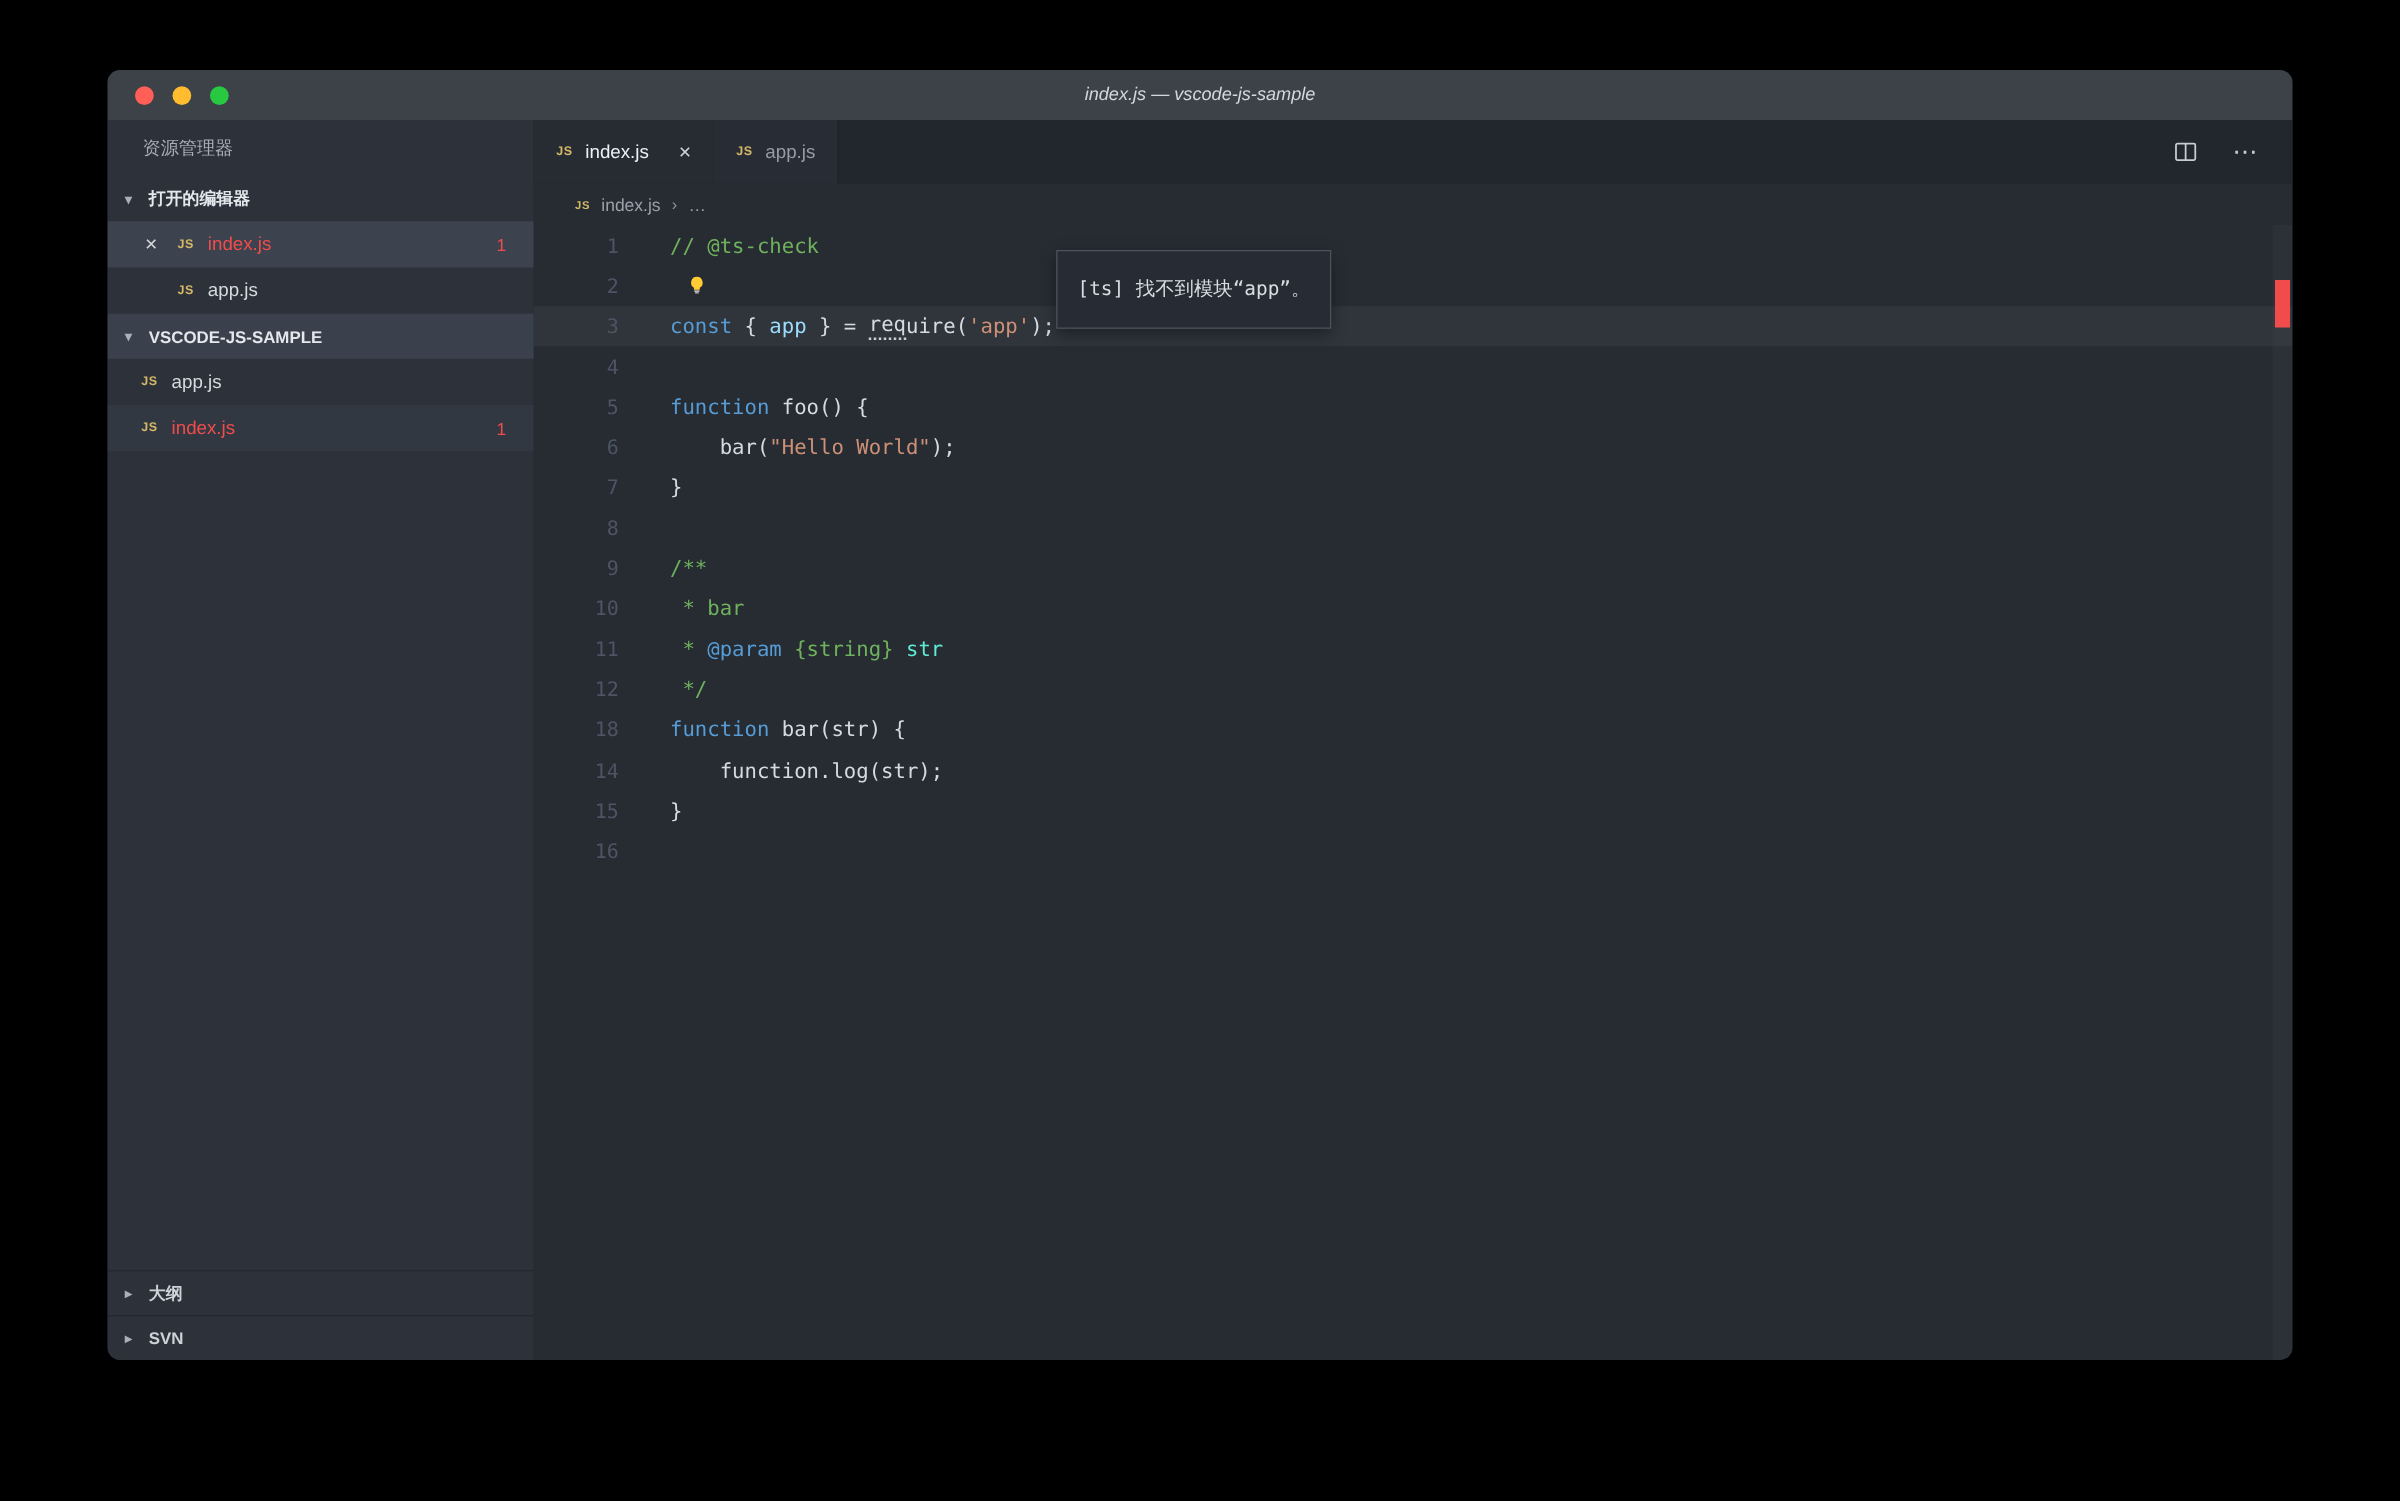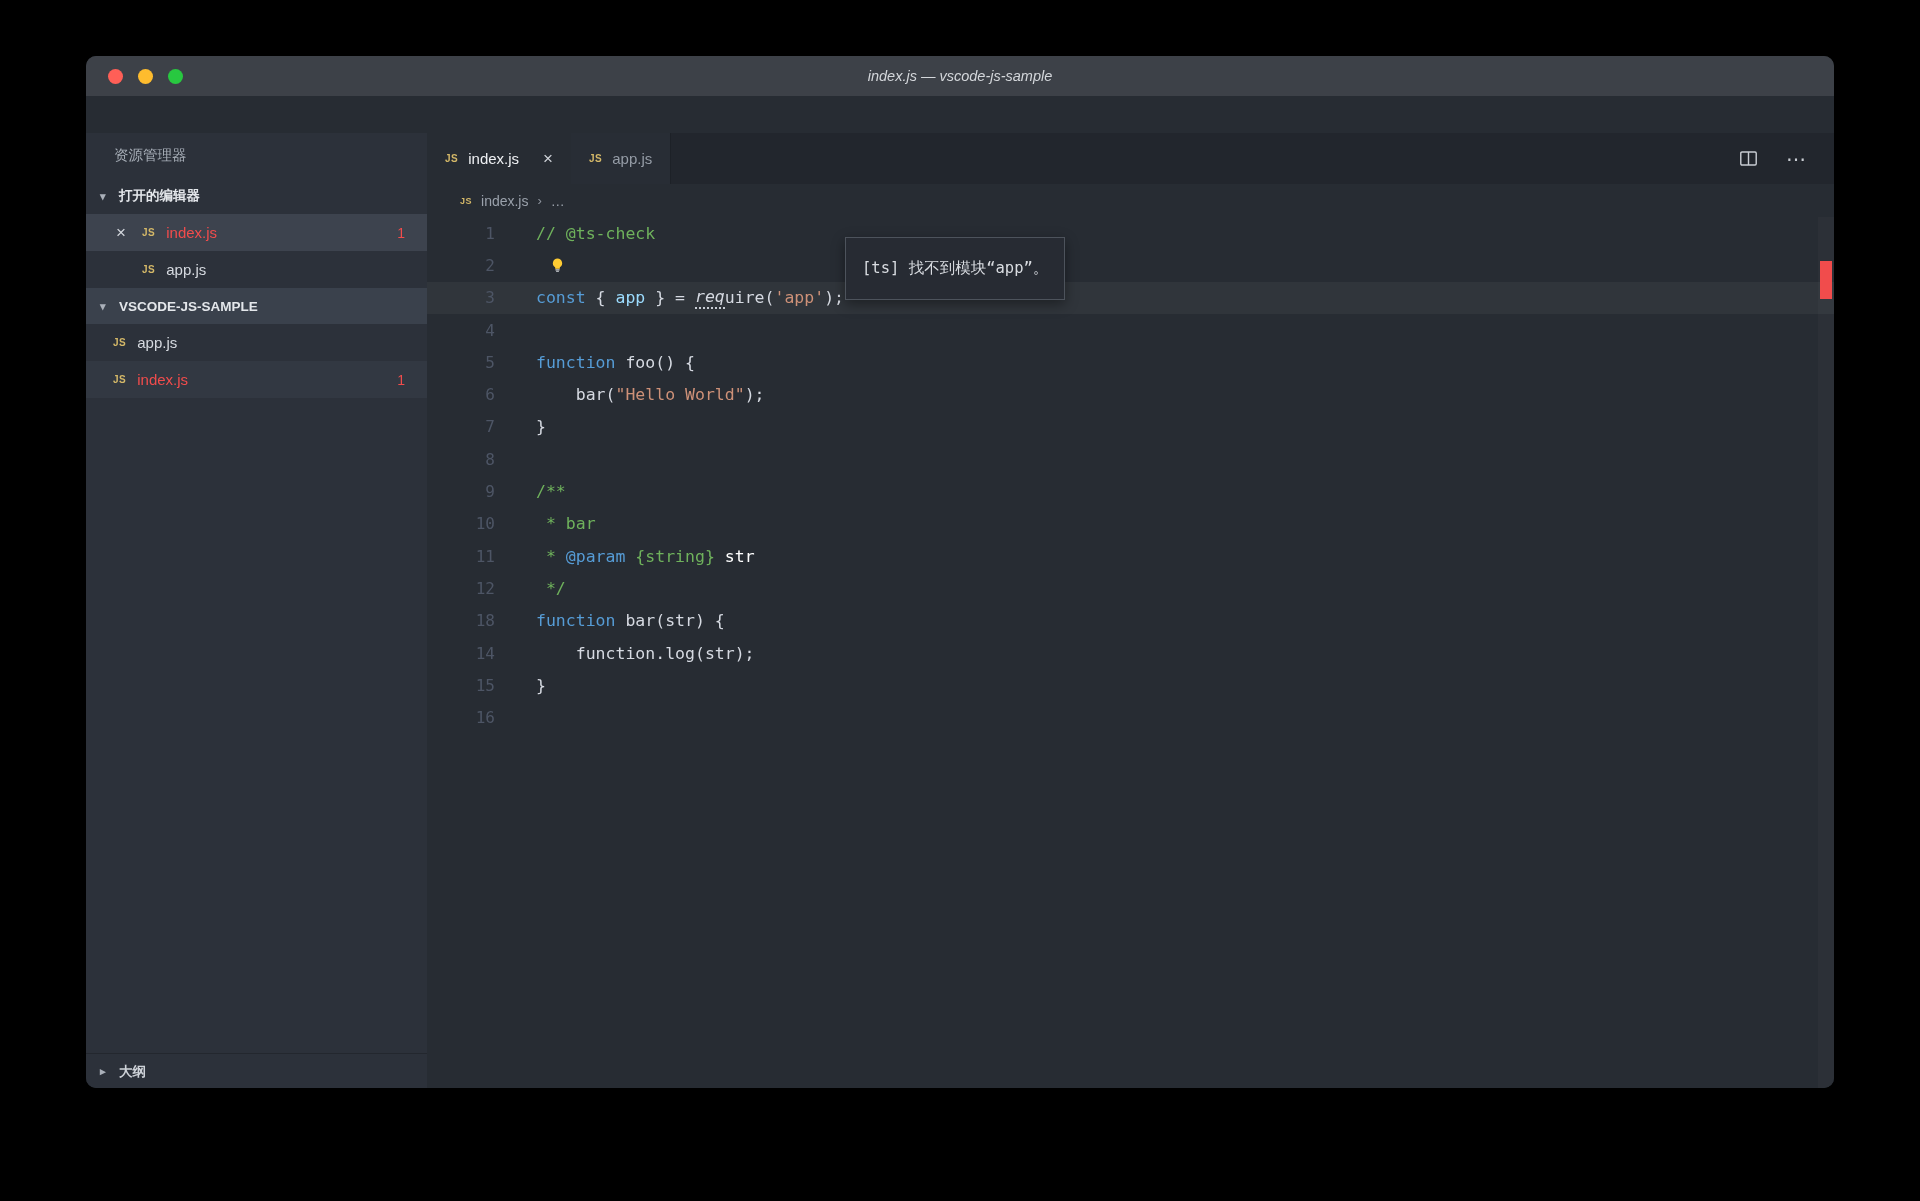--- a/index.html
+++ b/index.html
@@ -6,21 +6,21 @@
     font-family:"Liberation Sans",sans-serif;}
   .window{position:absolute;left:86px;top:56px;width:1748px;height:1032px;border-radius:10px;
     background:#272c33;overflow:hidden;box-shadow:0 24px 70px rgba(0,0,0,.65);}
   
   .titlebar{height:40px;background:#3d4148;display:flex;align-items:center;justify-content:center;position:relative;}
   .traffic{position:absolute;left:22px;top:0;height:100%;display:flex;gap:15px;align-items:center;}
   .light{width:15px;height:15px;border-radius:50%;}
   .light.red{background:#ff5f57;} .light.yellow{background:#febc2e;} .light.green{background:#28c840;}
   .title-text{font-size:14.5px;color:#d4d7db;font-style:italic;}
   
-  .main{display:flex;height:calc(100% - 40px);margin-top:37px;}
+  .main{display:flex;height:calc(100% - 40px);}
   
   .sidebar{width:341px;background:#2c313a;display:flex;flex-direction:column;flex-shrink:0;font-size:15px;}
   .sidebar-title{height:45px;display:flex;align-items:center;padding-left:28px;color:#a6adb6;font-size:14.5px;}
   .section-header{height:36px;display:flex;align-items:center;padding-left:14px;gap:9px;color:#e4e7eb;
     font-weight:700;font-size:13.5px;cursor:pointer;}
   .section-header.project{background:#3a414c;}
   .arrow{color:#aab0b9;font-size:11px;width:10px;}
   .row{height:37px;display:flex;align-items:center;color:#d6dae0;}
   .row.active{background:#3d434e;}
   .row.subtle{background:#323842;}
@@ -51,24 +51,24 @@
   
   .code-area{flex:1;position:relative;font-family:"DejaVu Sans Mono","Liberation Mono",monospace;font-size:16.5px;}
   .ruler{position:absolute;right:0;top:0;bottom:0;width:16px;background:rgba(255,255,255,0.025);}
   .err-marker{position:absolute;right:2px;top:44px;width:12px;height:38px;background:#f14c4c;}
   .code-line{display:flex;align-items:center;height:32.3px;}
   .code-line.current{background:rgba(255,255,255,0.045);}
   .gutter{width:68px;text-align:right;color:#4d5565;flex-shrink:0;font-size:16px;}
   .content{white-space:pre;padding-left:41px;color:#d6dae2;display:flex;align-items:center;}
   .content span{white-space:pre;}
   .kw{color:#569cd6;} .var{color:#9cdcfe;} .str{color:#ce9178;} .com{color:#6fb25c;}
-  .tag{color:#569cd6;} .type{color:#ffffff;} .def{color:#d6dae2;}
+  .tag{color:#569cd6;} .type{color:#5eead4;} .def{color:#d6dae2;}
   .sq{text-decoration-style:wavy;text-decoration-color:#f14c4c;
     text-decoration-thickness:1px;text-underline-offset:4px;}
-  .hint{border-bottom:2px dotted #c9ced6;padding-bottom:1px;font-style:italic;}
+  .hint{border-bottom:2px dotted #c9ced6;padding-bottom:1px;}
   .bulb{display:inline-flex;margin-left:14px;}
   .tooltip{position:absolute;left:418px;top:20px;background:#272b33;border:1px solid #4d535c;
     padding:20px 16px;color:#d9dce1;font-size:15.5px;z-index:5;white-space:nowrap;
     box-shadow:0 4px 12px rgba(0,0,0,.4);
     font-family:"DejaVu Sans Mono","Liberation Sans",sans-serif;}
 </style>
 </head>
 <body>
 
 <div class="window">

